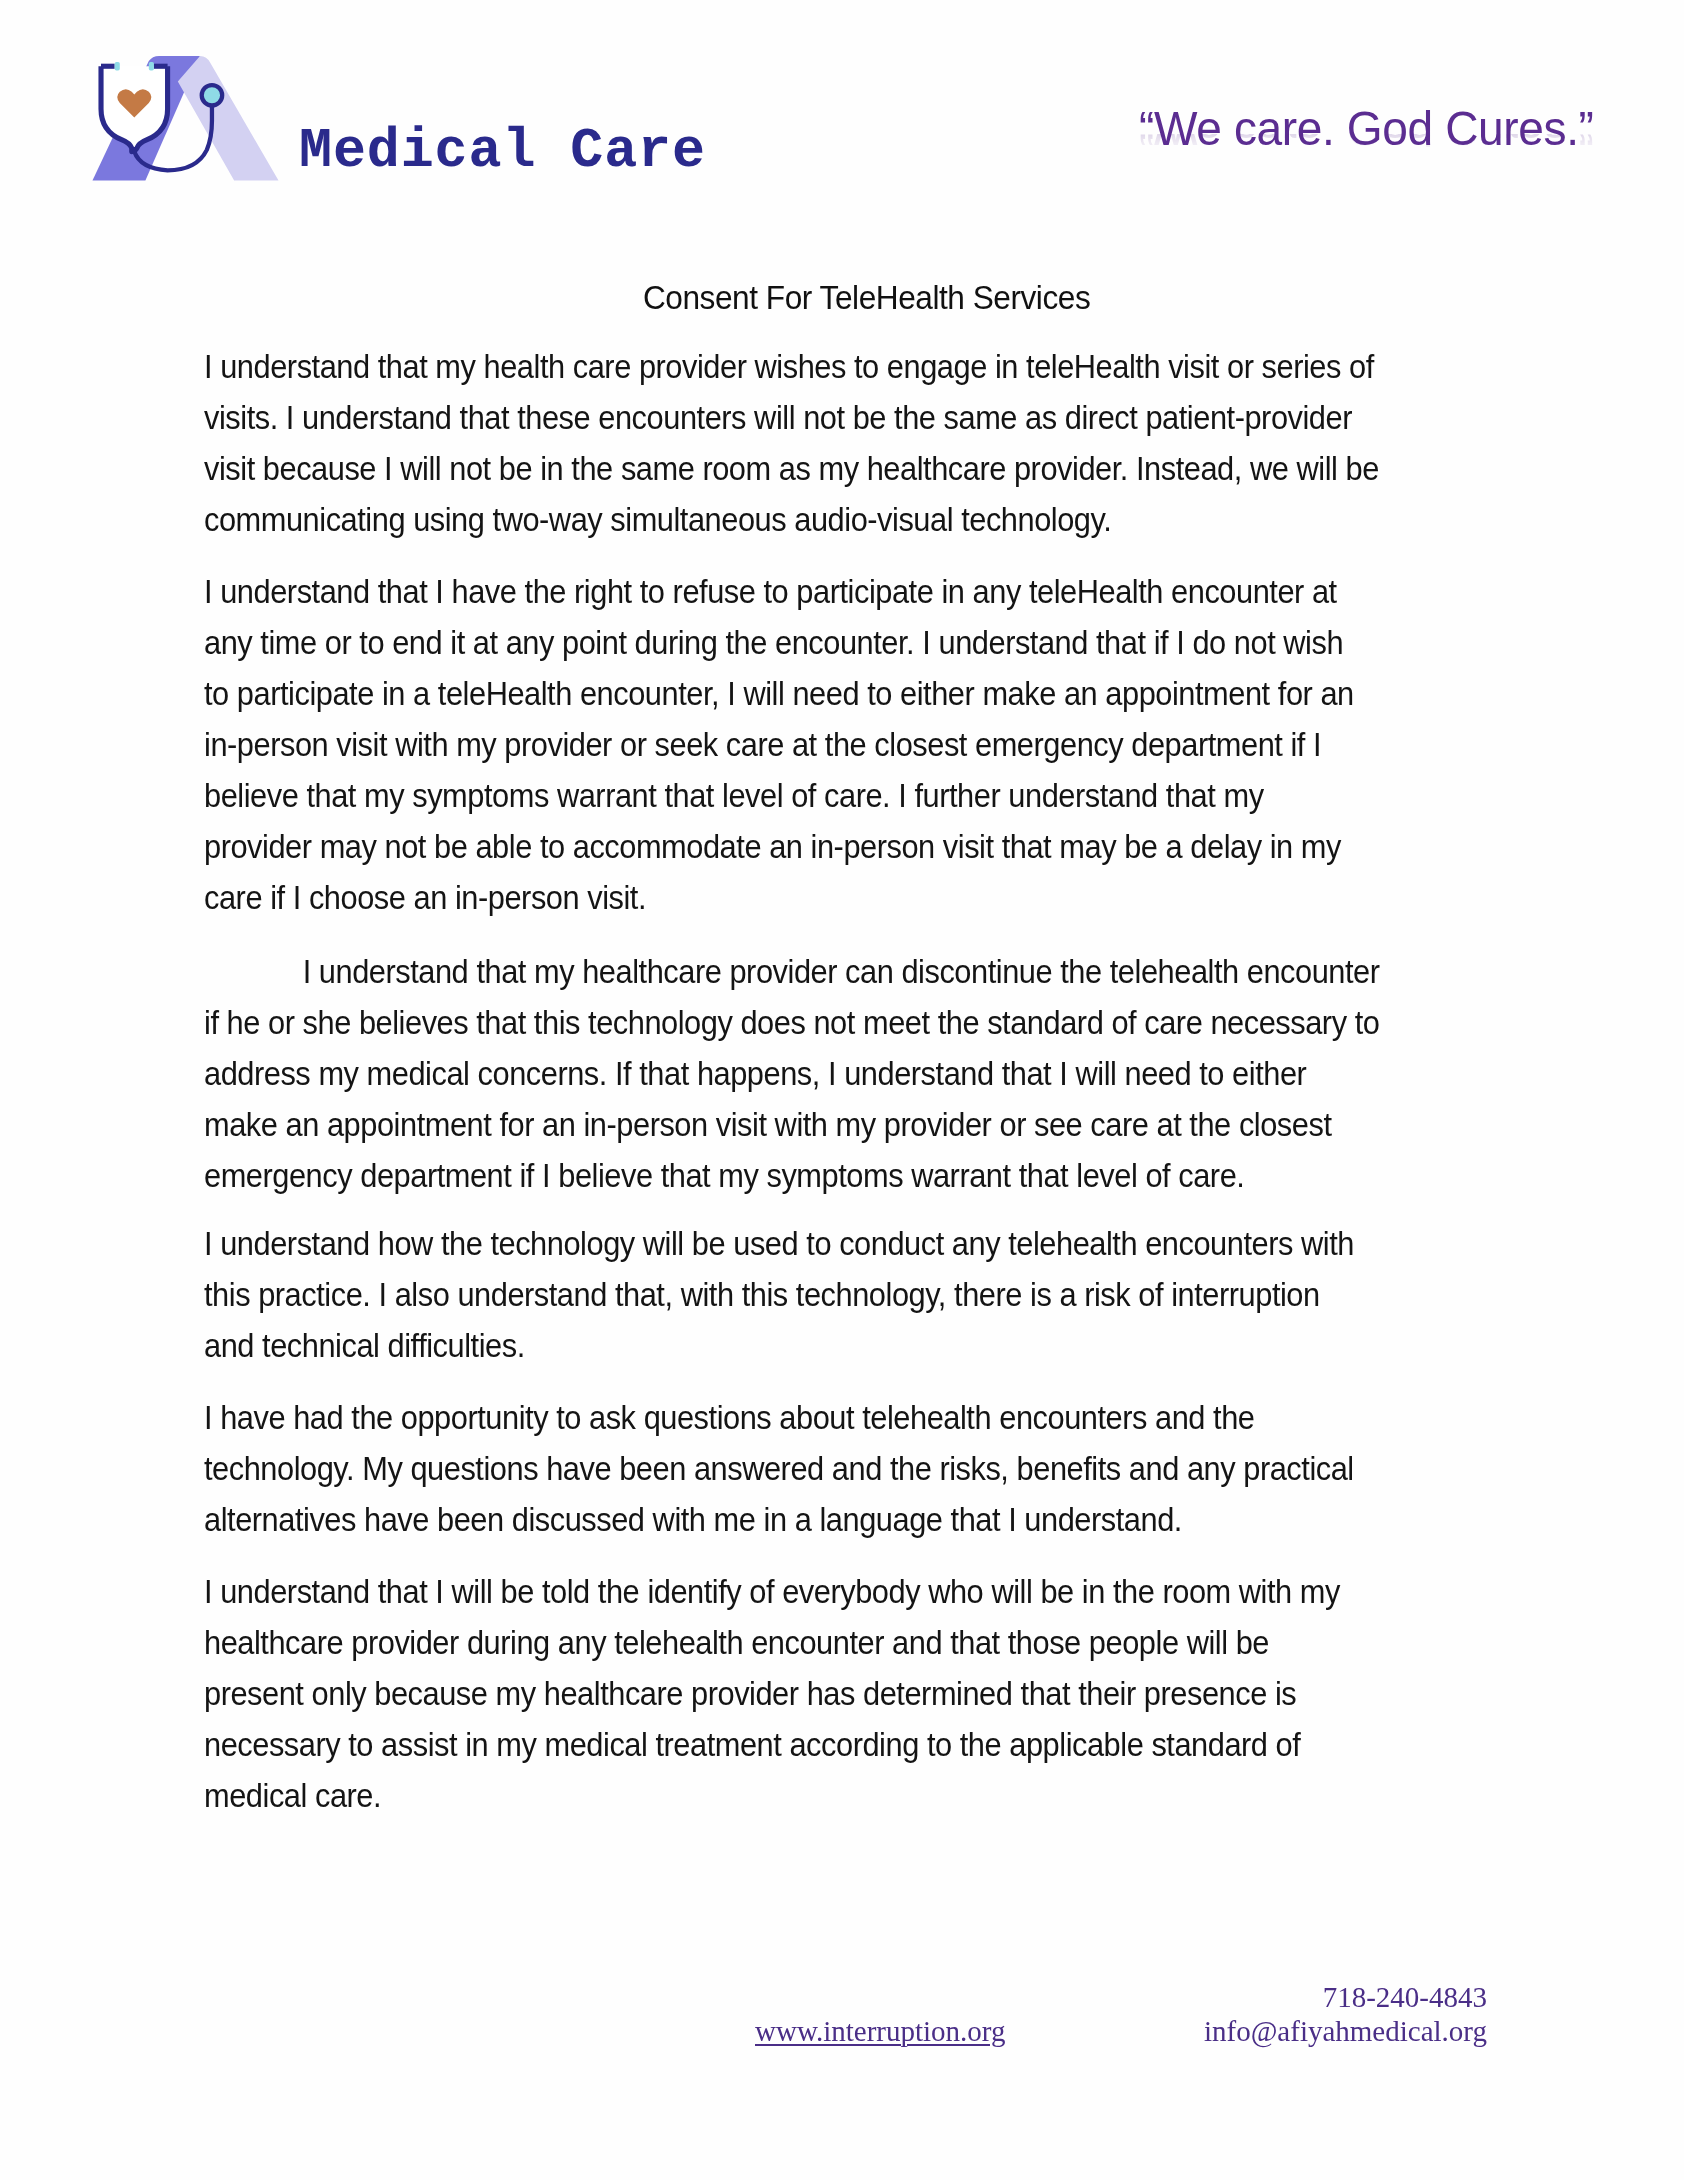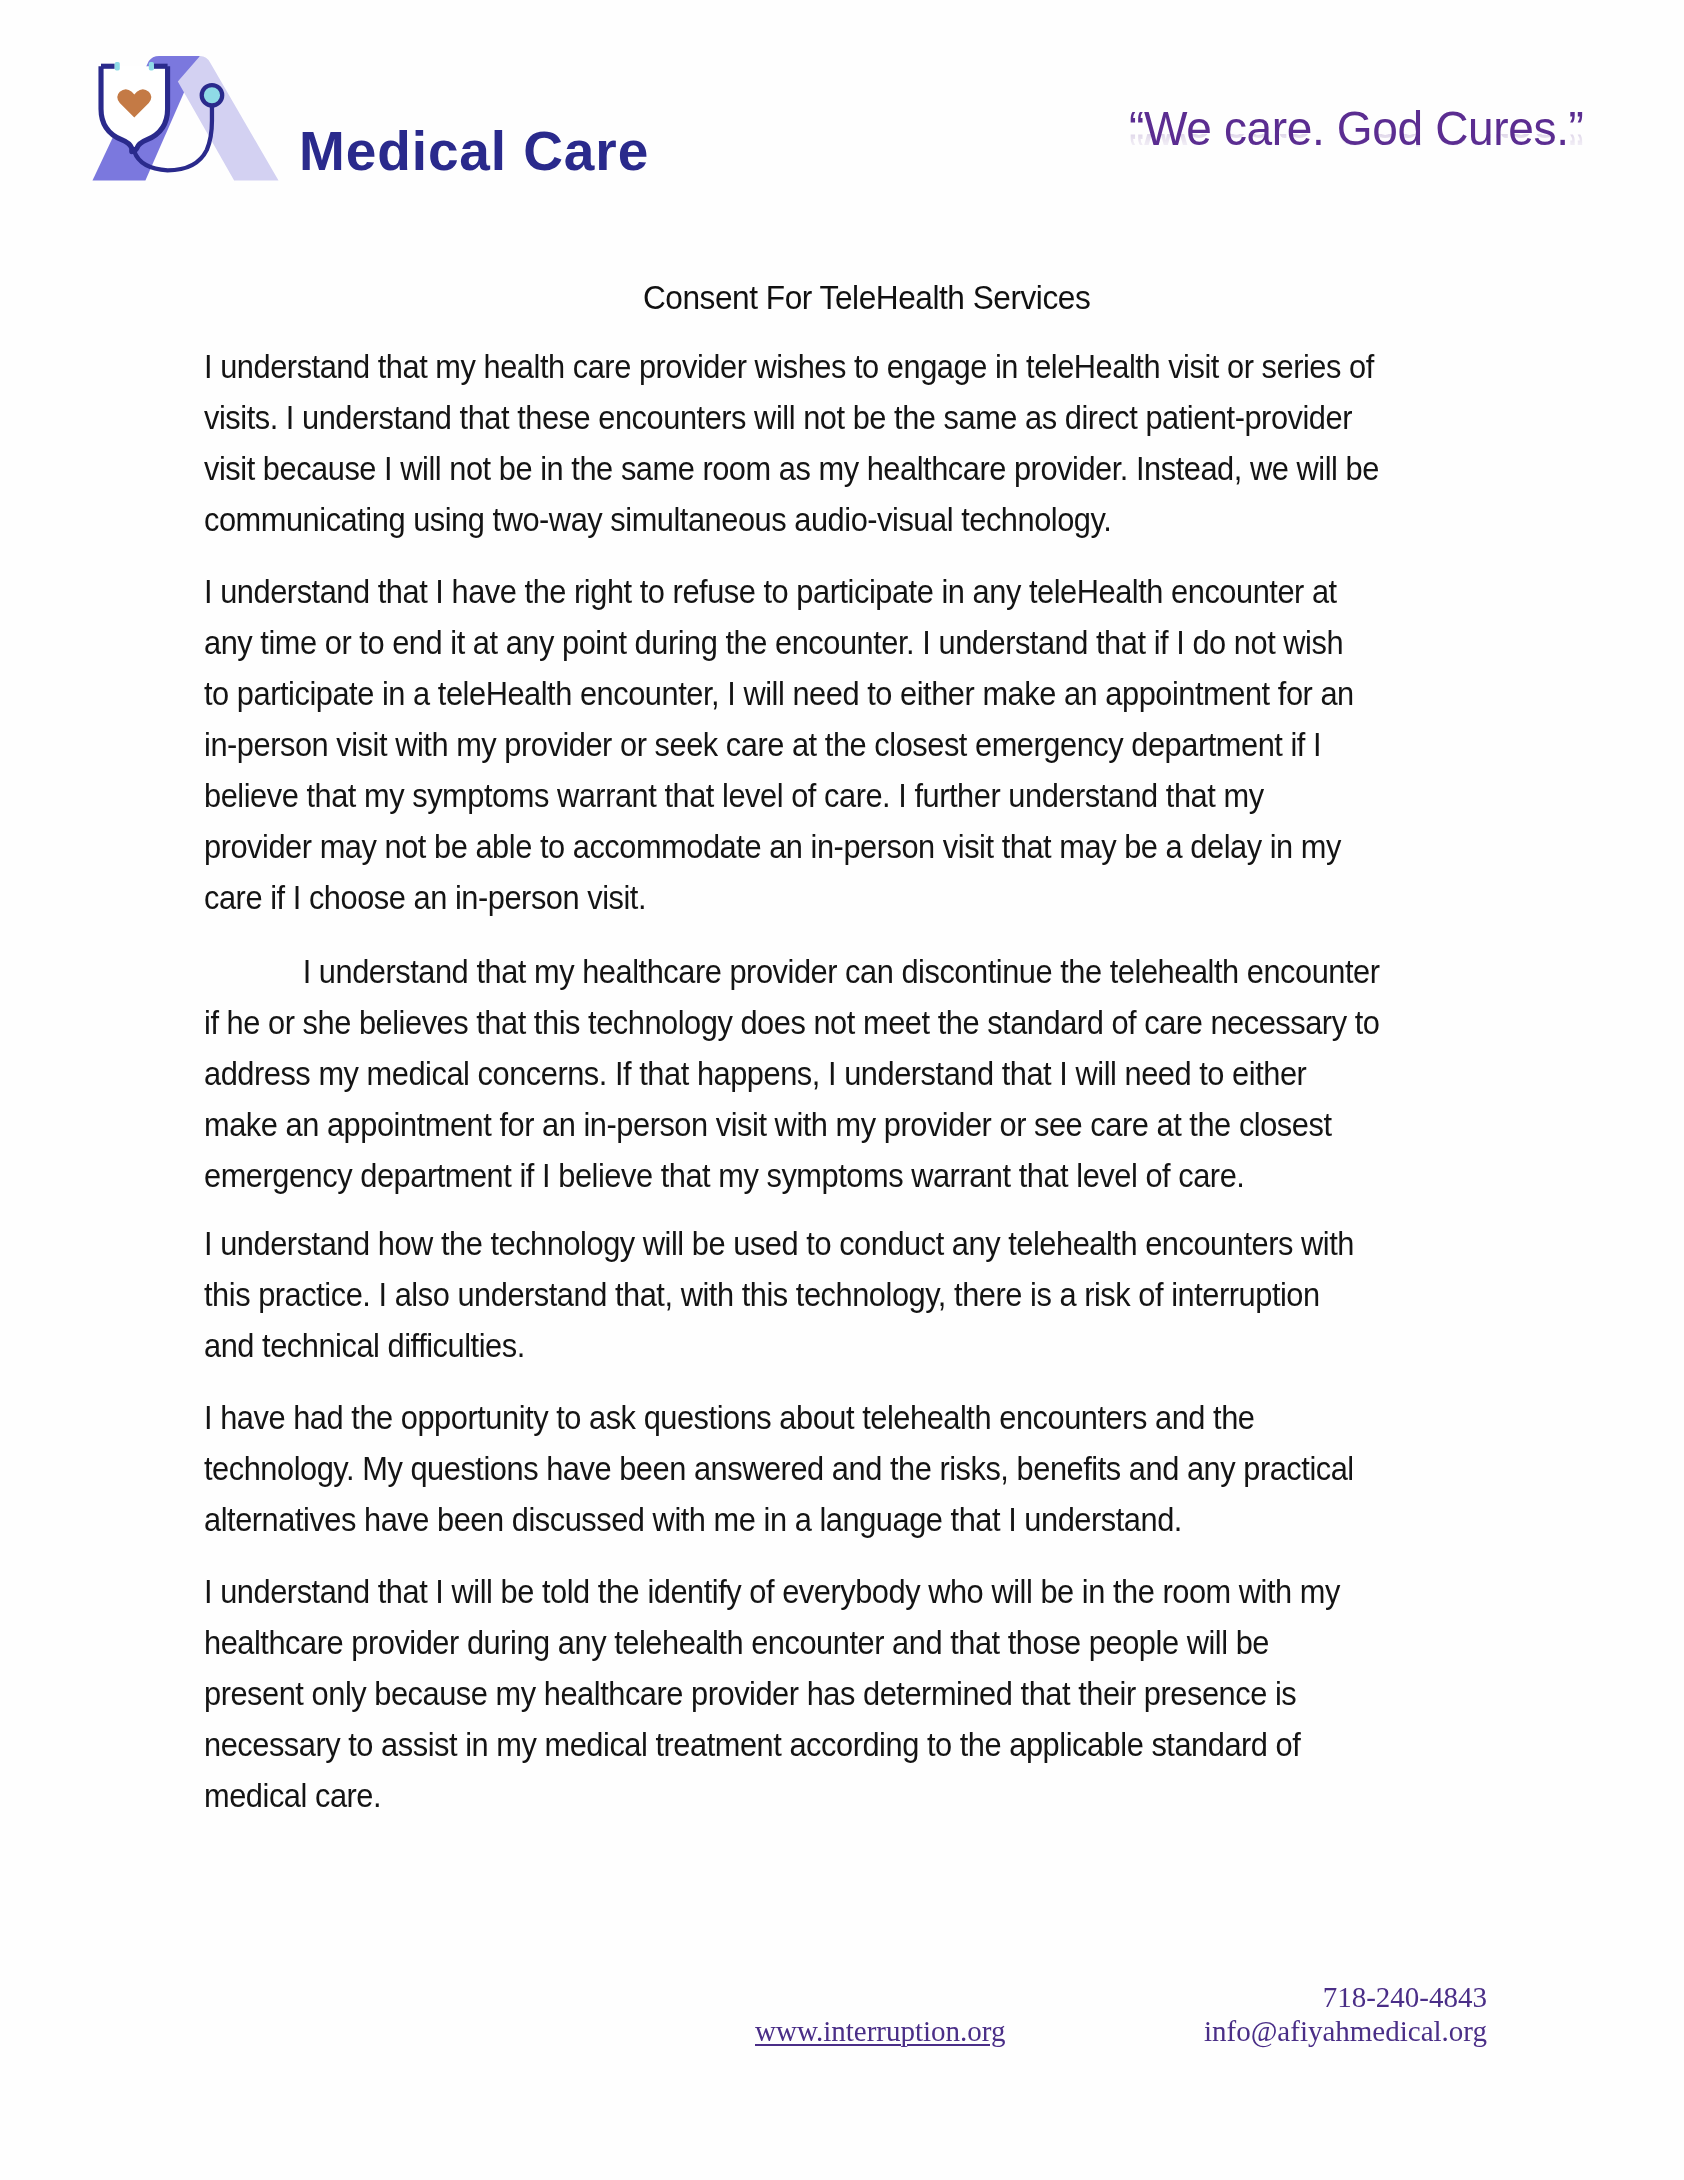--- a/index.html
+++ b/index.html
@@ -51,32 +51,32 @@
   .logo-name-top .heart-sep {
     display: inline-block;
     font-size: 25.6px;
     vertical-align: 12px;
     margin: 0 1.7px;
   }
   .logo-name-bottom {
     position: absolute;
     left: 210px;
     top: 68px;
-    font-family: Liberation Sans, sans-serif;
+    font-family: Liberation Mono, monospace;
     font-size: 55px;
     font-weight: bold;
     letter-spacing: 0.9px;
     color: #2a2a8c;
     line-height: 1;
     white-space: nowrap;
   }
 
   .tagline-wrap {
     position: absolute;
-    right: 101px;
+    right: 91px;
     top: 104px;
     text-align: right;
   }
   .tagline {
     font-family: "Liberation Sans", sans-serif;
     font-size: 49px;
     color: #5b2d91;
     line-height: 1;
     white-space: nowrap;
     letter-spacing: -0.4px;

